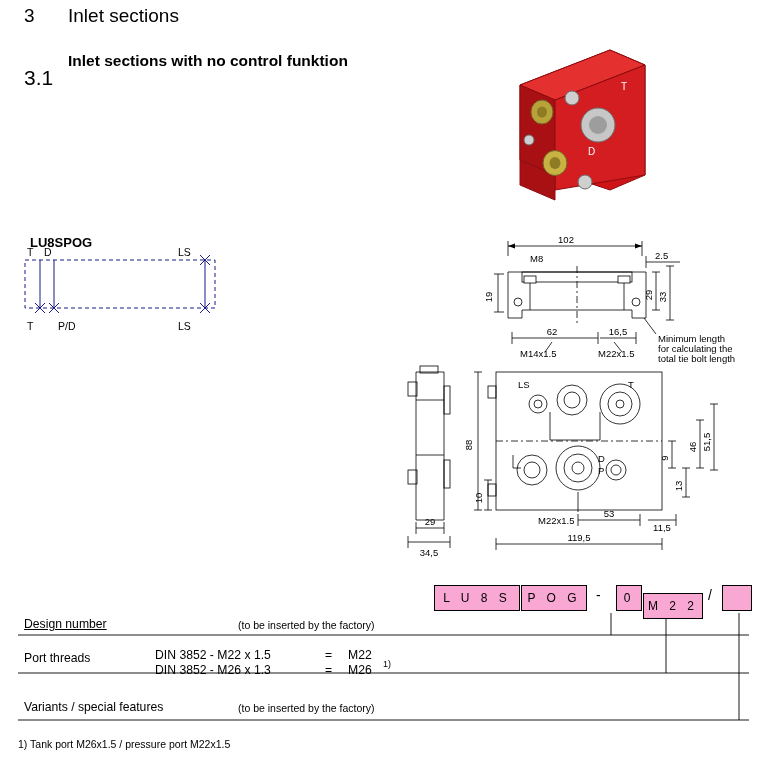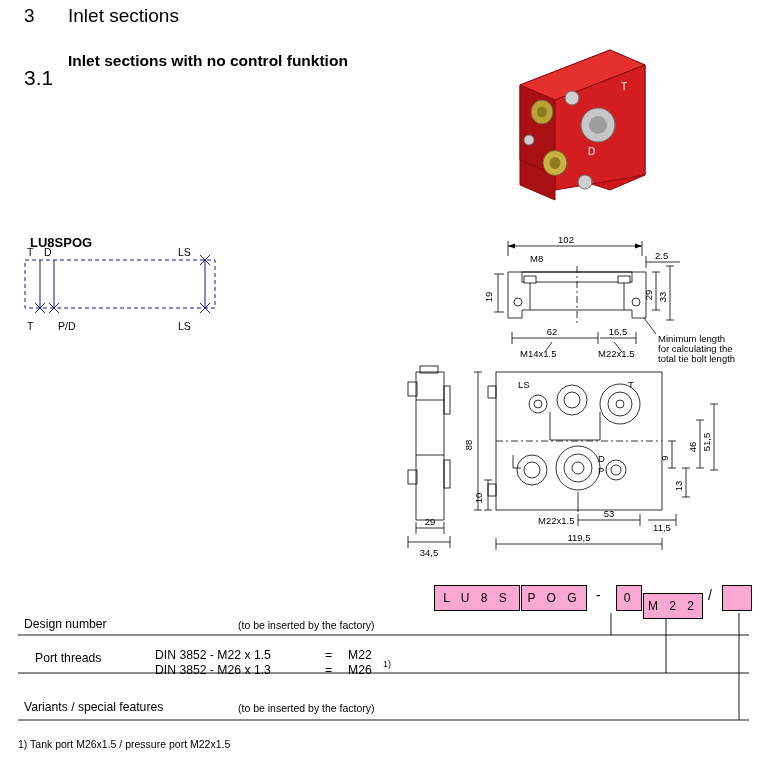--- a/index.html
+++ b/index.html
@@ -334,24 +334,24 @@
     </svg>
 
     <div class="code-cell" style="left:434px; top:10px; width:86px; height:26px; line-height:25px;"><span>L U 8 S</span></div>
     <div class="code-cell" style="left:521px; top:10px; width:66px; height:26px; line-height:25px;"><span>P O G</span></div>
     <div style="position:absolute;left:596px;top:12px;font-size:14px;">-</div>
     <div class="code-cell" style="left:616px; top:10px; width:26px; height:26px; line-height:25px;"><span>0</span></div>
     <div class="code-cell" style="left:643px; top:10px; width:60px; height:26px; line-height:25px;margin-top:8px;"><span>M 2 2</span></div>
     <div style="position:absolute;left:708px;top:12px;font-size:14px;">/</div>
     <div class="code-cell" style="left:722px; top:10px; width:30px; height:26px; line-height:25px;"><span></span></div>
 
-    <div class="ord-row-label" style="left:24px; top:42px;">Design number</div>
+    <div class="ord-row-label" style="left:24px; top:42px;text-decoration:underline;">Design number</div>
     <div class="ord-note ord-paren" style="left:238px; top:44px;">(to be inserted by the factory)</div>
 
-    <div class="ord-row-label" style="left:24px; top:76px;margin-left:11px;">Port threads</div>
+    <div class="ord-row-label" style="left:24px; top:76px;">Port threads</div>
     <div class="ord-note" style="left:155px; top:73px;">DIN 3852 - M22 x 1.5</div>
     <div class="ord-note" style="left:325px; top:73px;">=</div>
     <div class="ord-note" style="left:348px; top:73px;">M22</div>
     <div class="ord-note" style="left:155px; top:88px;">DIN 3852 - M26 x 1.3</div>
     <div class="ord-note" style="left:325px; top:88px;">=</div>
     <div class="ord-note" style="left:348px; top:88px;text-align:right;">M26</div>
     <div class="ord-note" style="left:383px; top:84px; font-size:9px;">1)</div>
 
     <div class="ord-row-label" style="left:24px; top:125px;">Variants / special features</div>
     <div class="ord-note ord-paren" style="left:238px; top:127px;">(to be inserted by the factory)</div>

